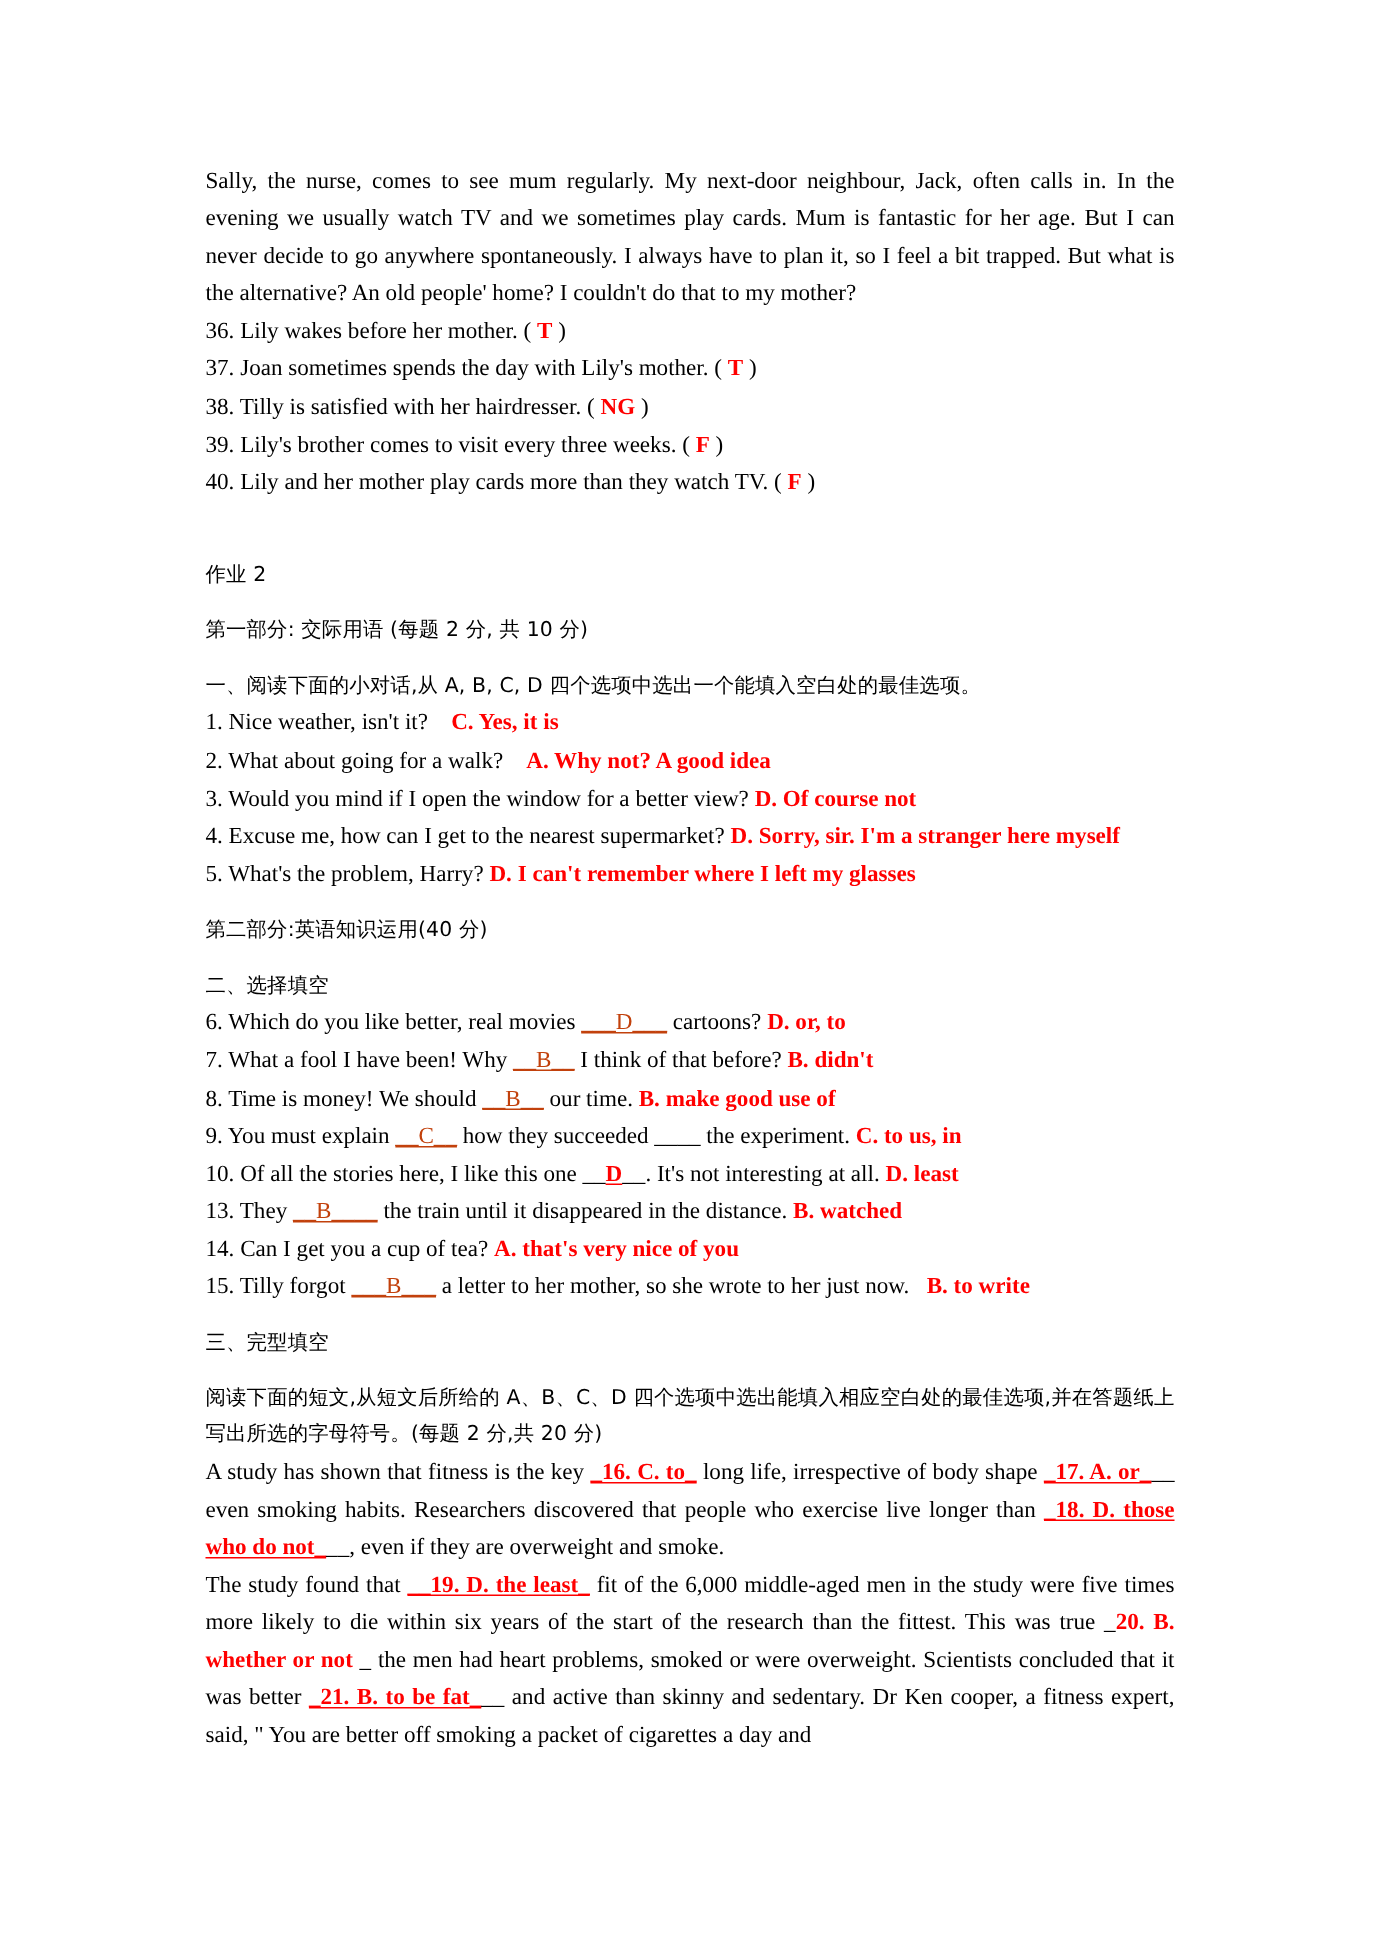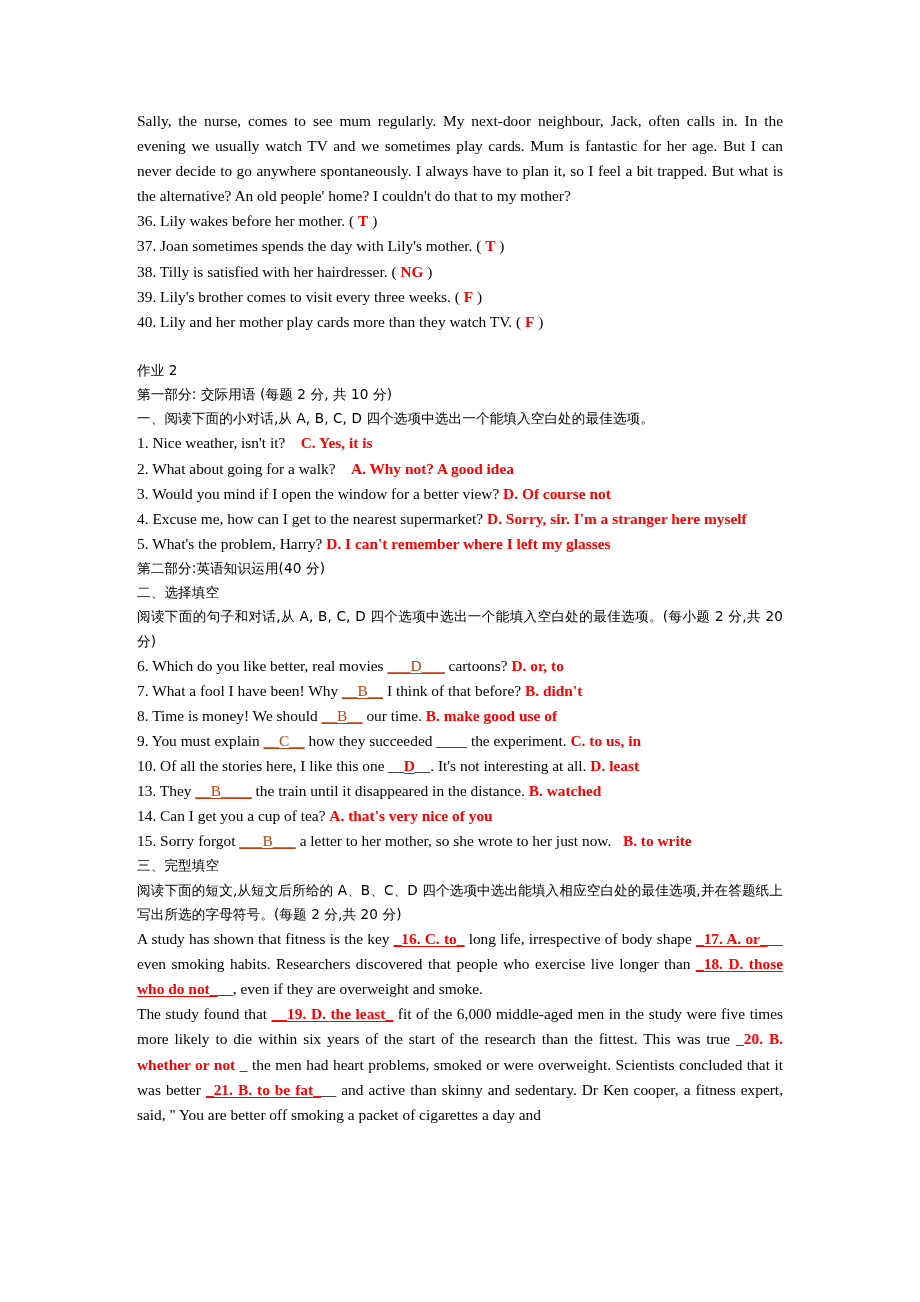--- a/index.html
+++ b/index.html
@@ -38,20 +38,21 @@
     text-align-last: left;
   }
   .p-left {
     text-align: left;
   }
   .cn {
     font-family: "DejaVu Sans", "Liberation Sans", sans-serif;
     font-size: 13.6px;
     line-height: 24.2px;
     letter-spacing: 0.1px;
+    margin-top: 13px;
   }
   .spacer-blank { height: 24px; }
   .redb {
     color: #FF0000;
     font-weight: bold;
   }
   .redbu {
     color: #FF0000;
     font-weight: bold;
     text-decoration: underline;
@@ -133,21 +134,20 @@
       <span class="redb">D. Sorry, sir. I'm a stranger here myself</span>
     </p>
     <p class="p p-left">
       <span>5.</span>
       <span>What's the problem, Harry?</span>
       <span class="redb">D. I can't remember where I left my glasses</span>
     </p>
 
     <p class="p cn p-left">第二部分:英语知识运用(40 分)</p>
     <p class="p cn p-left">二、选择填空</p>
-    <p class="p cn p-just">阅读下面的句子和对话,从 A, B, C, D 四个选项中选出一个能填入空白处的最佳选项。(每小题 2 分,共 20 分)</p>
 
     <p class="p p-left">
       <span>6.</span>
       <span>Which do you like better, real movies </span><span class="blk-blank">___D___</span><span> cartoons?</span>
       <span class="redb">D. or, to</span>
     </p>
     <p class="p p-left">
       <span>7.</span>
       <span>What a fool I have been! Why </span><span class="blk-blank">__B__</span><span> I think of that before?</span>
       <span class="redb">B. didn't</span>
@@ -172,21 +172,21 @@
       <span>They </span><span class="blk-blank">__B____</span><span> the train until it disappeared in the distance.</span>
       <span class="redb">B. watched</span>
     </p>
     <p class="p p-left">
       <span>14.</span>
       <span>Can I get you a cup of tea?</span>
       <span class="redb">A. that's very nice of you</span>
     </p>
     <p class="p p-left">
       <span>15.</span>
-      <span>Sorry forgot </span><span class="blk-blank">___B___</span><span> a letter to her mother, so she wrote to her just now.</span>
+      <span>Tilly forgot </span><span class="blk-blank">___B___</span><span> a letter to her mother, so she wrote to her just now.</span>
       <span class="nb">&nbsp;&nbsp;</span><span class="redb">B. to write</span>
     </p>
 
     <p class="p cn p-left">三、完型填空</p>
     <p class="p cn p-just">阅读下面的短文,从短文后所给的 A、B、C、D 四个选项中选出能填入相应空白处的最佳选项,并在答题纸上写出所选的字母符号。(每题 2 分,共 20 分)</p>
 
     <p class="p p-just">
       <span>A study has shown that fitness is the key </span><span class="redbu">_16. C. to_</span><span> long life, irrespective of body shape </span><span class="redbu">_17. A. or_</span><span class="u">__ even smoking habits. Researchers discovered that people who exercise live longer than </span><span class="redbu">_18. D. those who do not_</span><span class="u">__, even if they are overweight and smoke.</span>
     </p>
 

